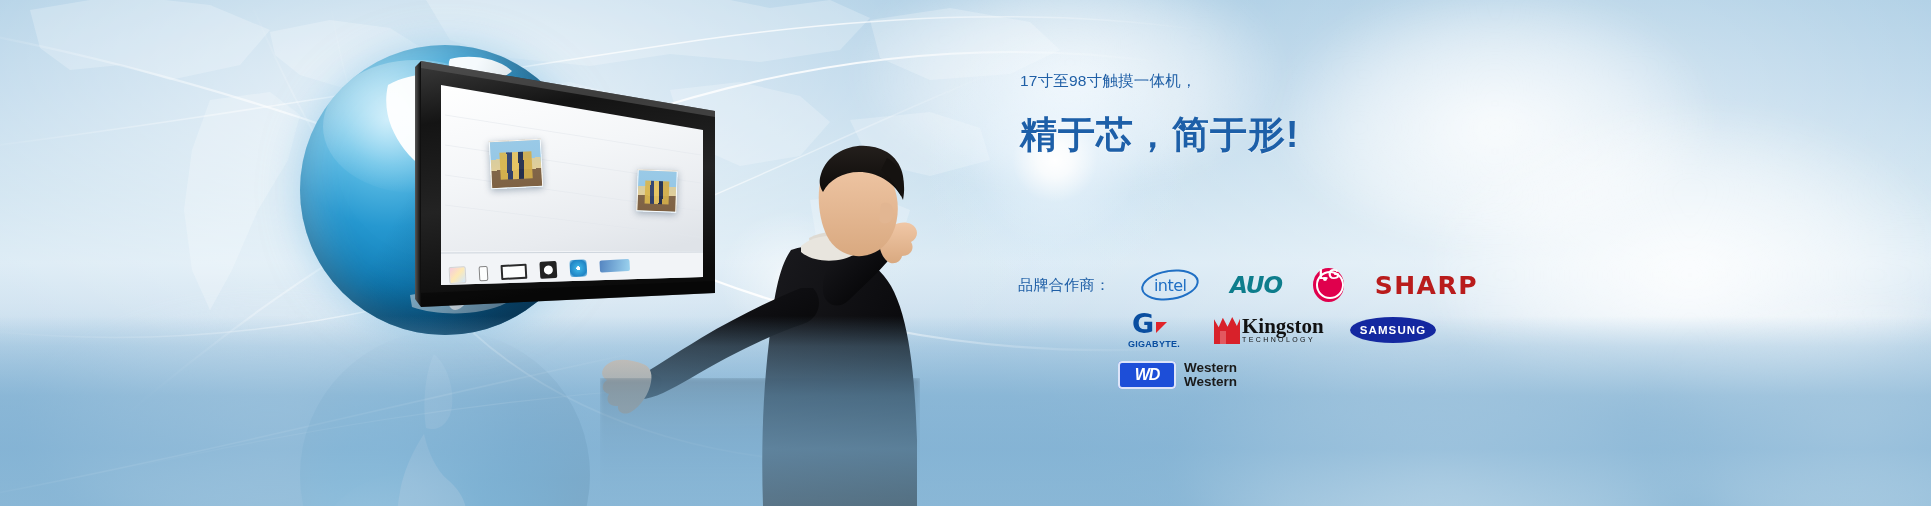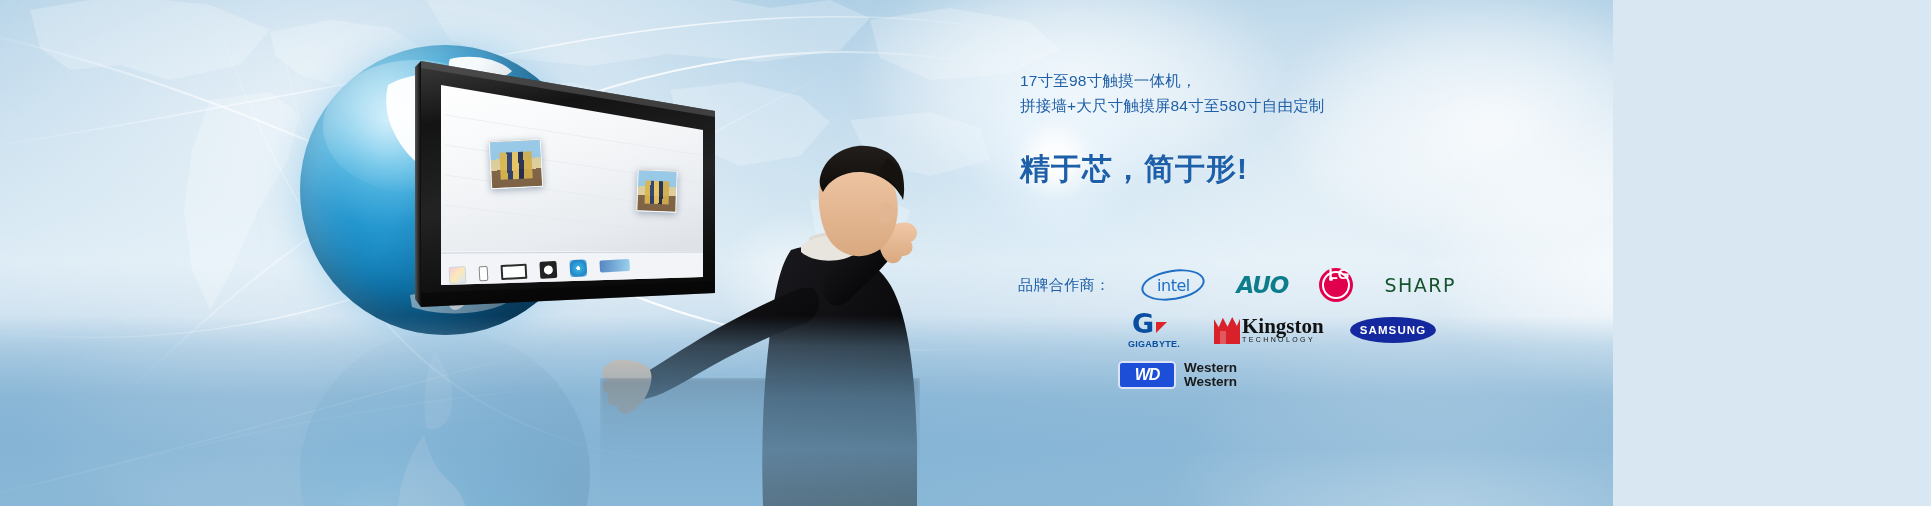--- a/index.html
+++ b/index.html
@@ -5,21 +5,21 @@
 <style>
   * { margin:0; padding:0; box-sizing:border-box; }
   html,body { background:#d8e7f2; }
   body {
     font-family:"Liberation Sans","DejaVu Sans",sans-serif;
     -webkit-font-smoothing:antialiased;
   }
 
   .banner {
     position:relative;
-    width:1613px;
+    width:1931px;
     height:506px;
     overflow:hidden;
     background:#a9cbe3;
   }
 
   
   .bg-sky{
     position:absolute; inset:0;
     background:
       linear-gradient(to bottom,
@@ -240,22 +240,22 @@
     width:430px;
   }
   .copy-line{
     font-size:15.5px;
     line-height:25px;
     color:#1f5fa6;
     letter-spacing:.2px;
     white-space:nowrap;
   }
   .headline{
-    margin-top:24px;
-    font-size:30px;
+    margin-top:15px;
+    font-size:37px;
     line-height:54px;
     font-weight:bold;
     color:#1d5fa8;
     letter-spacing:1px;
     text-shadow:0 1px 1px rgba(255,255,255,.55);
     white-space:nowrap;
   }
   .subline{
     margin-top:3px;
     font-size:15px;
@@ -313,21 +313,21 @@
   .logo-lg .eye{
     position:absolute; left:10px; top:9px; width:4px;height:4px;
     border-radius:50%; background:#fff;
   }
   .logo-lg .gtxt{
     position:absolute; right:4px; bottom:21px;
     color:#fff; font-size:15px; font-weight:bold; line-height:1;
   }
   
   .logo-sharp{
-    font-size:19px; font-weight:normal; color:#14532d;
+    font-size:25px; font-weight:bold; color:#b91c1c;
     letter-spacing:1.5px;
     font-family:"DejaVu Sans",sans-serif;
   }
   
   .logo-giga{ position:relative; width:72px; height:38px;}
   .logo-giga .gmark{
     position:absolute; left:14px; top:0; width:36px;height:25px;
     font-size:27px; font-weight:bold; color:#0a4ea0; line-height:25px;
     font-family:"DejaVu Sans",sans-serif;
   }
@@ -600,21 +600,20 @@
   <div style="position:absolute;left:600px;top:378px;width:320px;height:128px;
               background:linear-gradient(to bottom, rgba(10,10,14,.45), rgba(10,10,14,0));
               -webkit-mask-image:linear-gradient(to bottom, rgba(0,0,0,.8), transparent);
               mask-image:linear-gradient(to bottom, rgba(0,0,0,.8), transparent);
               filter:blur(2px);"></div>
 
   <div class="floor"></div>
 
   <div class="copy">
     <div class="copy-line">17寸至98寸触摸一体机，</div>
-    <div class="copy-line">拼接墙+大尺寸触摸屏84寸至580寸自由定制</div>
     <div class="headline">精于芯，简于形!</div>
   </div>
 
   <div class="partners">
 
     <div class="p-row p-row-1">
       <span class="p-label">品牌合作商：</span>
 
       <span class="logo-intel">
         <span class="oval"></span>

